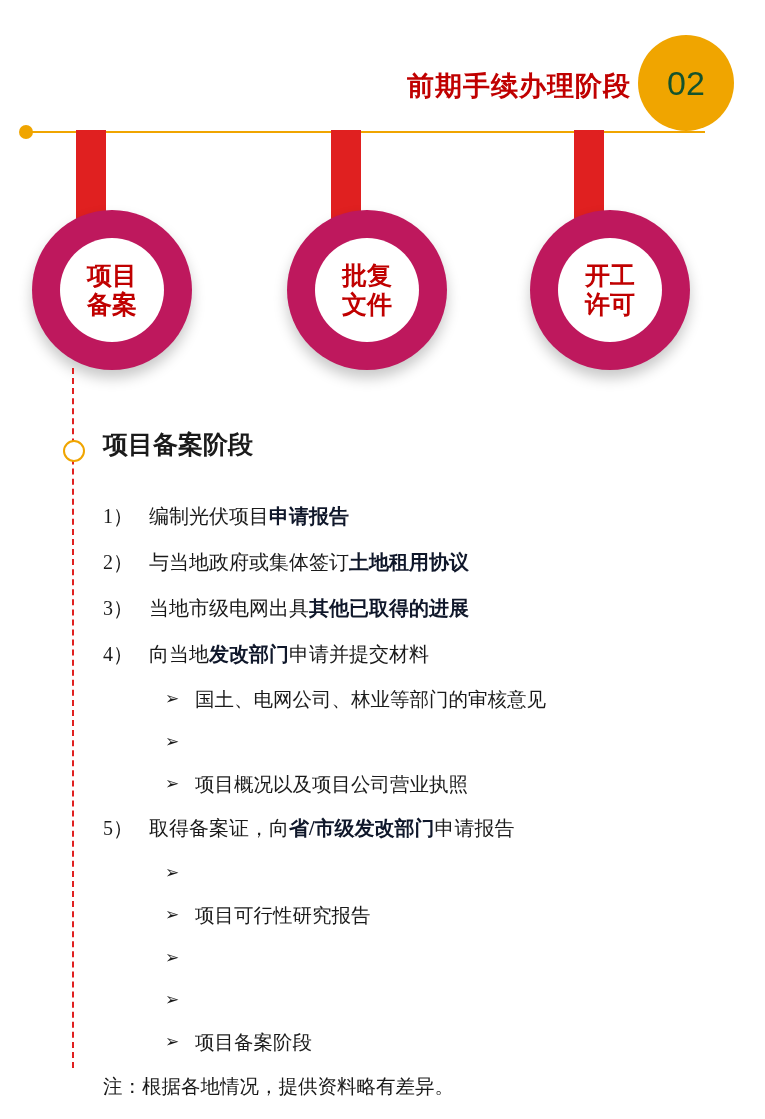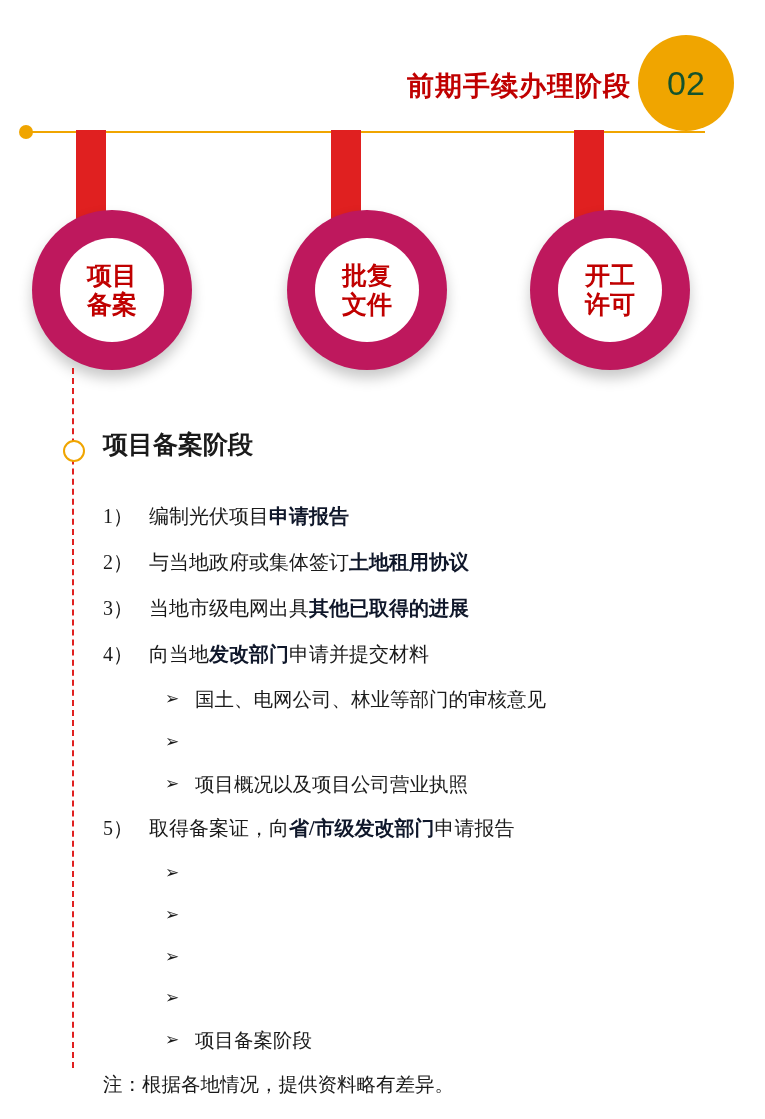--- a/index.html
+++ b/index.html
@@ -284,20 +284,21 @@
       </div>
       <div class="ol-item">
         <span class="ol-num">5）</span>
         <span class="ol-text"><span>取得备案证，向</span><span class="hl">省/市级发改部门</span><span>申请报告</span></span>
       </div>
       <div class="sub-item">
         <span class="sub-marker">➢</span>
       </div>
       <div class="sub-item">
         <span class="sub-marker">➢</span>
+        <span>项目可行性研究报告</span>
       </div>
       <div class="sub-item">
         <span class="sub-marker">➢</span>
       </div>
       <div class="sub-item">
         <span class="sub-marker">➢</span>
       </div>
       <div class="sub-item">
         <span class="sub-marker">➢</span>
         <span>项目备案阶段</span>

